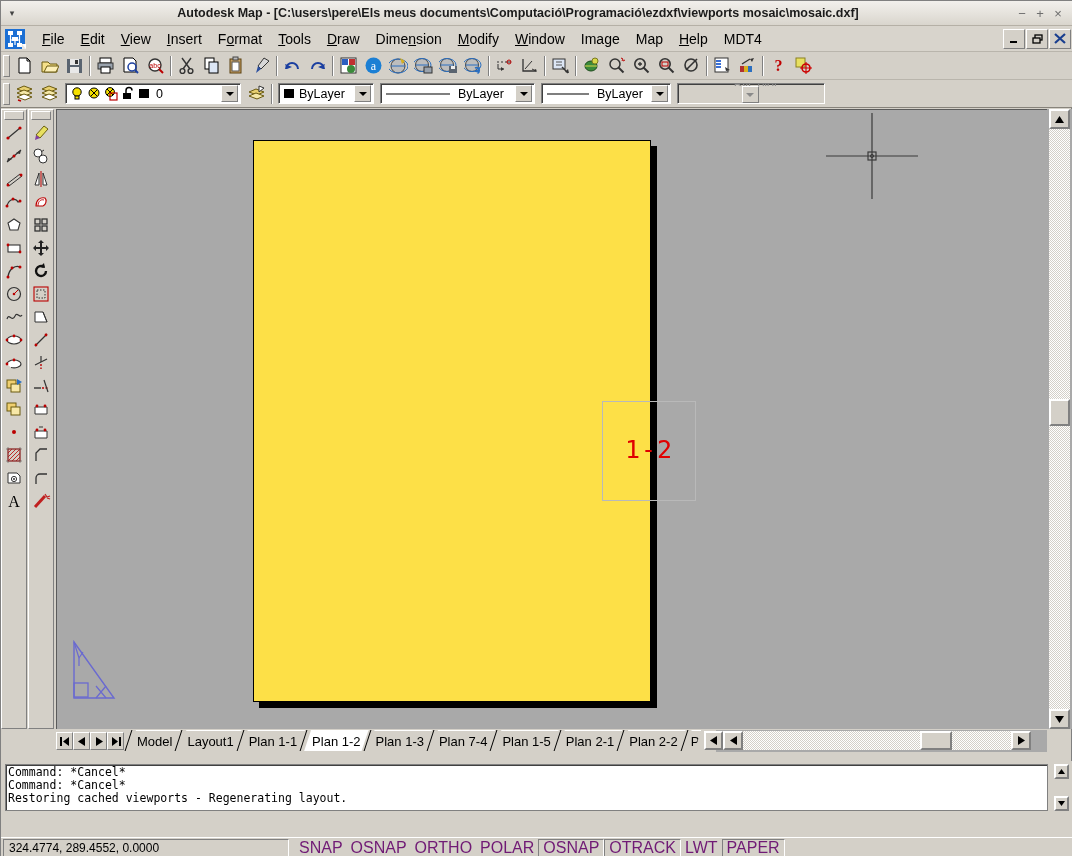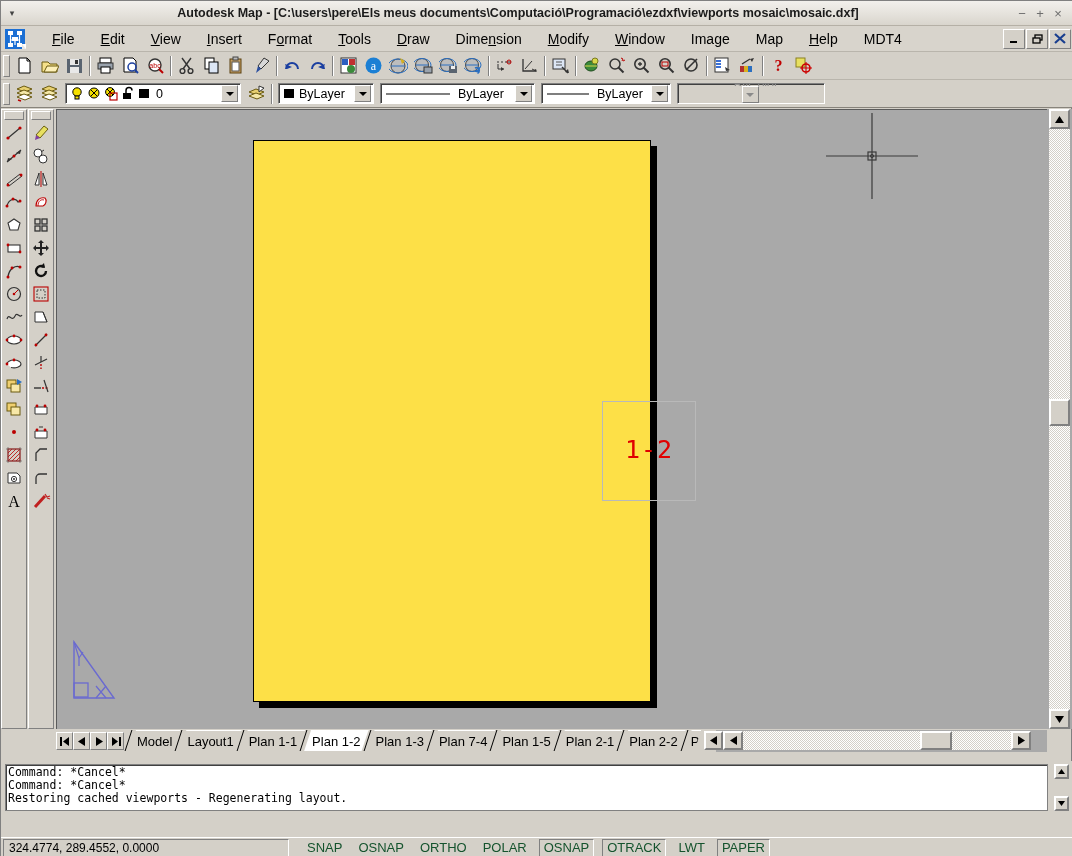--- a/index.html
+++ b/index.html
@@ -39,21 +39,20 @@
     width: 18px; text-align: center; font-size: 13px; color: #6d6d6d;
     cursor: default;
   }
 
   
   .menubar {
     position: absolute; left: 0; top: 25px; width: 1072px; height: 26px;
     background: #d8d4cc;
     display: flex; align-items: center;
     border-bottom: 1px solid #b9b5ac;
-    gap: 10px;
   }
   .applogo {
     width: 24px; height: 22px; margin-left: 3px; margin-right: 6px;
     position: relative;
   }
   .menubar .mi {
     padding: 2px 8px; font-size: 14px; color: #000;
     white-space: nowrap; cursor: default;
   }
   .menubar .mi u { text-decoration: underline; }
@@ -283,23 +282,23 @@
     border-top: 1px solid #fff;
   }
   .coords {
     width: 286px; height: 18px; margin-left: 2px; flex: none;
     border-top: 1px solid #808080; border-left: 1px solid #808080;
     border-right: 1px solid #fff; border-bottom: 1px solid #fff;
     font-size: 12px; color: #000; display: flex; align-items: center;
     padding-left: 5px;
   }
   .stoggle {
-    height: 18px; padding: 0 4px; font-size: 13px; color: #14532d;
+    height: 18px; padding: 0 4px; font-size: 16px; color: #701a75;
     display: flex; align-items: center; flex: none; cursor: default;
-    margin-left: 8px;
+    margin-left: 0;
   }
   .stoggle.pressed {
     border-top: 1px solid #808080; border-left: 1px solid #808080;
     border-right: 1px solid #fff; border-bottom: 1px solid #fff;
   }
 
   svg { display: block; }
 </style>
 </head>
 <body>

